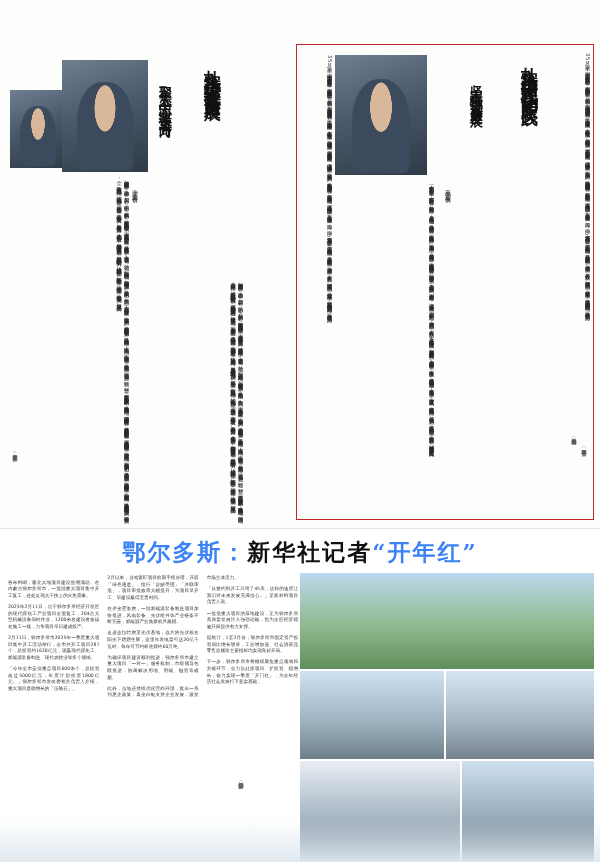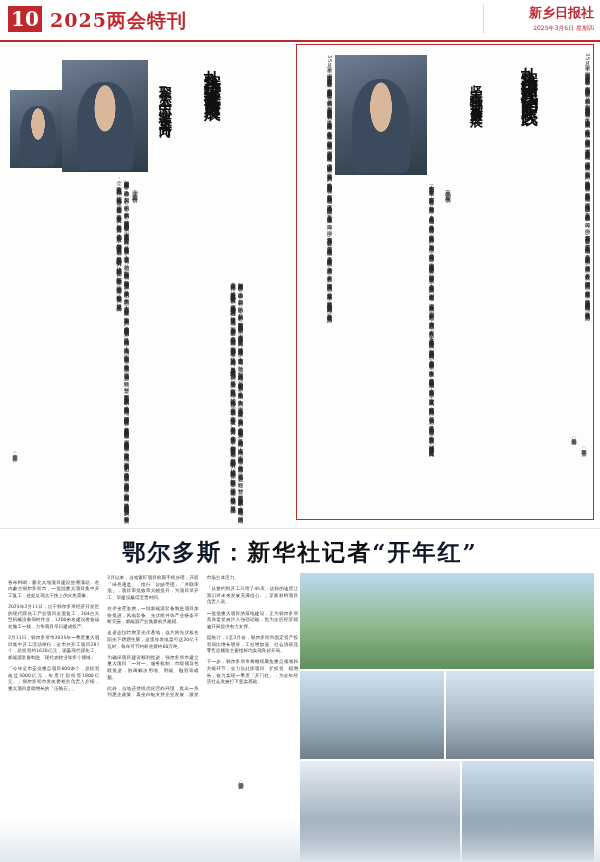--- a/index.html
+++ b/index.html
@@ -93,21 +93,21 @@
   }
 
   
   .feature{position:absolute;left:0;top:528px;width:600px;height:334px;
     background:#ffffff;border-top:1px solid #e3e3e3;}
   .feat-title{
     position:absolute;left:0;right:0;top:8px;text-align:center;
     font-family:"DejaVu Serif", serif;font-weight:bold;
     font-size:23px;color:#111;letter-spacing:2px;
   }
-  .feat-title .red{color:#0f172a;}
+  .feat-title .red{color:#3b82f6;}
   .feat-body{position:absolute;left:8px;top:46px;width:290px;height:260px;}
   .feat-col{
     font-size:4.6px;line-height:6.6px;color:#333;text-align:justify;
     column-count:3;column-gap:8px;
   }
   .photo-grid{position:absolute;left:300px;top:44px;width:294px;height:286px;}
   .pg{position:absolute;overflow:hidden;}
   .pg1{left:0;top:0;width:294px;height:96px;
     background:linear-gradient(180deg,#bcd9ef 0%,#8fb98f 55%,#5f8f5a 100%);}
   .pg2{left:0;top:98px;width:144px;height:88px;
@@ -126,28 +126,20 @@
     position:absolute;left:0;bottom:0;width:600px;height:44px;
     background:linear-gradient(180deg,rgba(255,255,255,0) 0%,#dfe8ef 100%);
   }
   .faint{color:#666;}
 </style>
 </head>
 <body>
 
 <div class="page">
 
-  <div class="masthead">
-    <div class="page-num">10</div>
-    <div class="mast-title">2025两会特刊</div>
-    <div class="mast-right">
-      <div class="mast-brand">新乡日报社</div>
-      <div class="mast-date">2025年3月6日 星期四</div>
-    </div>
-  </div>
 
   <div class="top-zone">
 
     <div class="art-left">
 
       <div class="photo photo-l"></div>
       <div class="photo photo-r"></div>
 
       <div class="vtitle main" style="position:absolute;left:196px;top:10px;height:300px;">扎实推进经济社会高质量发展</div>
       <div class="vtitle sub" style="position:absolute;left:150px;top:30px;height:290px;">聚焦「五个中心」建设主攻方向</div>

